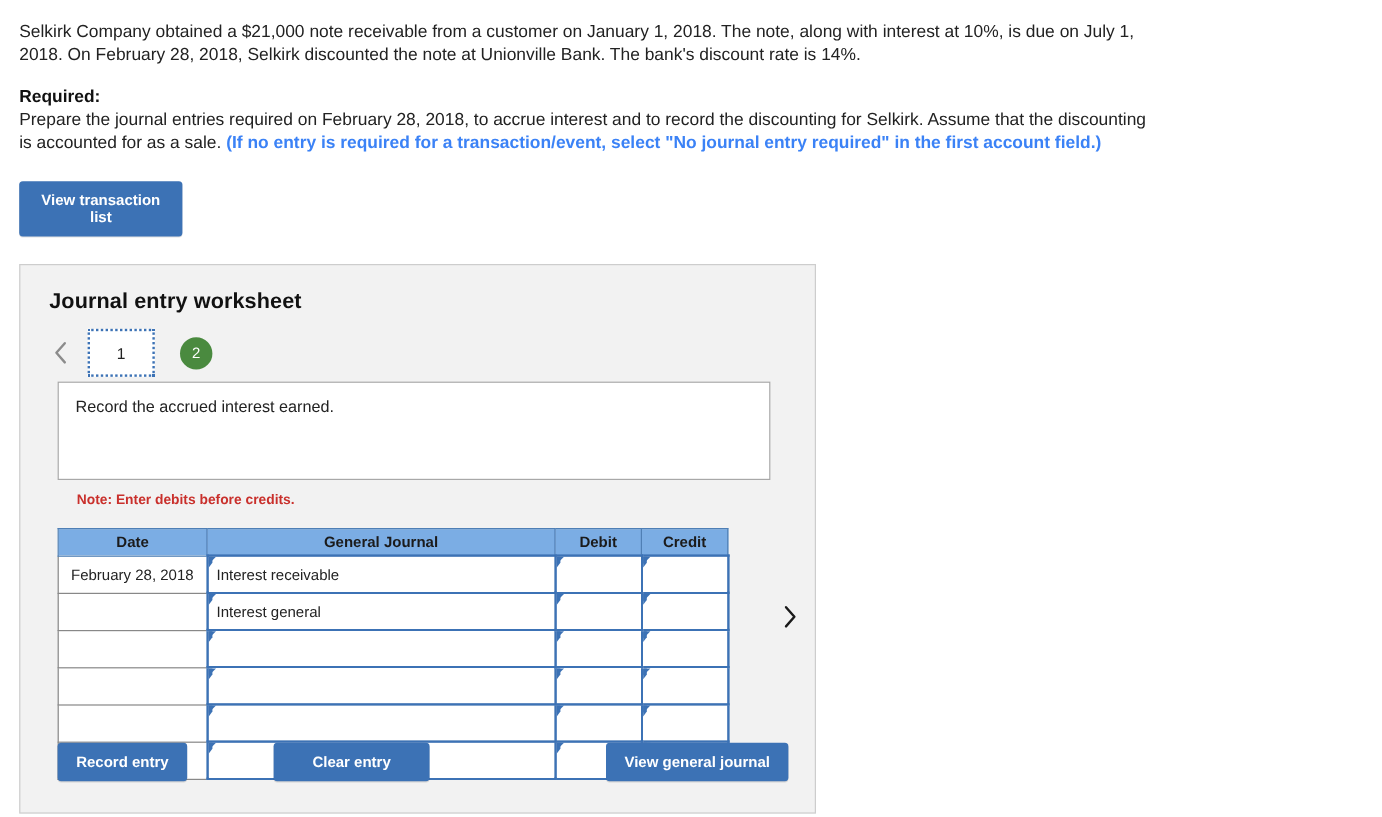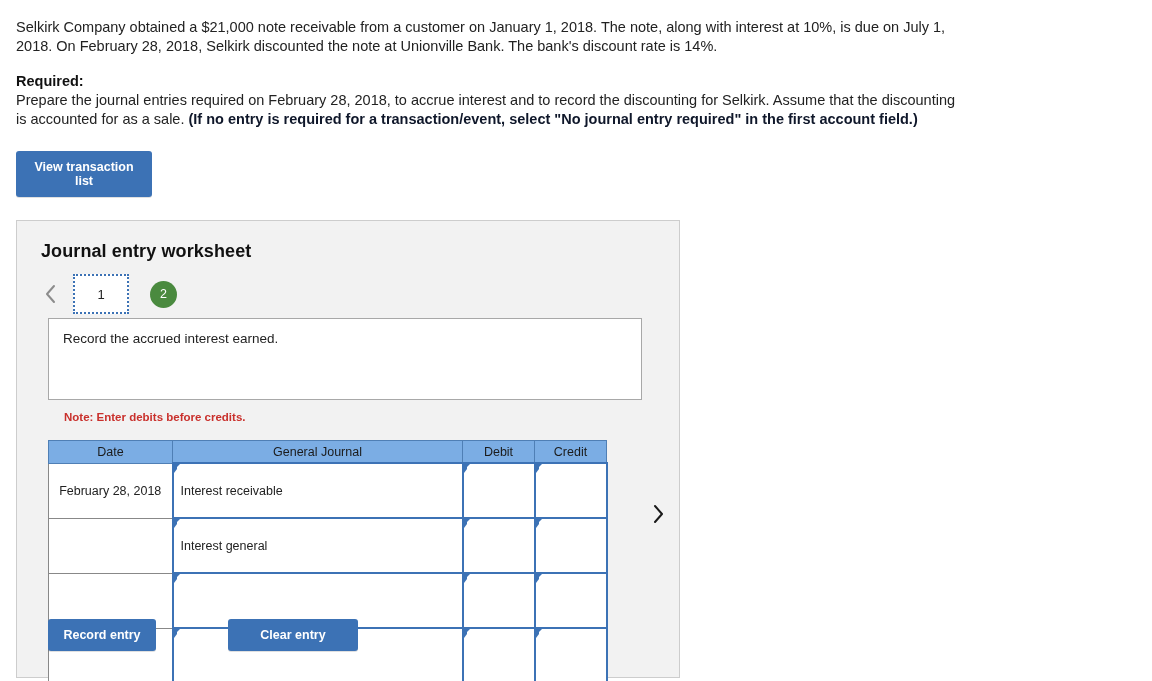--- a/index.html
+++ b/index.html
@@ -34,21 +34,21 @@
     font-weight: bold;
     color: #111111;
     line-height: 19px;
   }
   .required-body {
     font-size: 14.5px;
     line-height: 19px;
     color: #222222;
   }
   .red-bold {
-    color: #0f172a;
+    color: #3b82f6;
     font-weight: bold;
   }
 
   
   .btn-blue {
     display: inline-block;
     background: #3c72b5;
     color: #ffffff;
     font-size: 12.5px;
     font-weight: bold;
@@ -167,34 +167,34 @@
     left: 31px;
     top: 219px;
     border-collapse: collapse;
     table-layout: fixed;
     font-size: 12.5px;
   }
   .jtable th {
     background: #7badE4;
     color: #1b1b1b;
     font-size: 12.5px;
-    font-weight: normal;
+    font-weight: bold;
     height: 21px;
     border: 1px solid #4f7fb5;
     padding: 0;
     text-align: center;
   }
   .col-date   { width: 124px; }
   .col-gj     { width: 290px; }
   .col-debit  { width: 72px; }
   .col-credit { width: 72px; }
 
   .jtable td {
     height: 21px;
-    padding: 16px;
+    padding: 4px;
     background: #ffffff;
     vertical-align: middle;
   }
   td.cell-date {
     border: 1px solid #888888;
     font-size: 12.5px;
     color: #222222;
     text-align: center;
     padding: 0 3px;
   }
@@ -350,15 +350,16 @@
         <td class="cell-input"></td>
         <td class="cell-input"></td>
         <td class="cell-input"></td>
       </tr>
     </tbody>
   </table>
 
   <div class="footer-btns">
     <button class="btn-blue" id="record-entry">Record entry</button>
     <button class="btn-blue" id="clear-entry">Clear entry</button>
+    <button class="btn-blue" id="view-general-journal">View general journal</button>
   </div>
 
 </div>
 
 </body></html>

